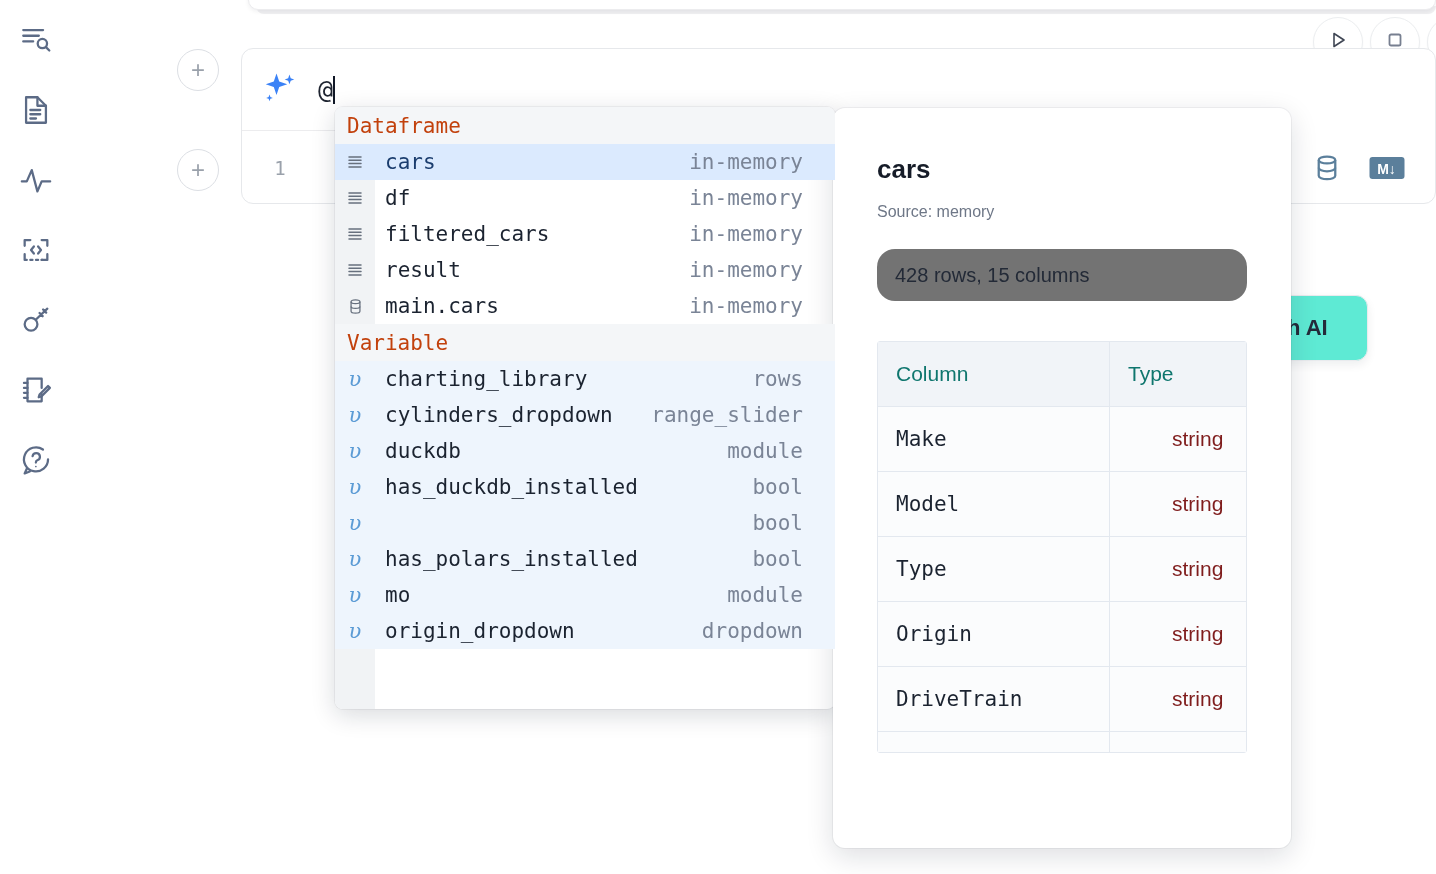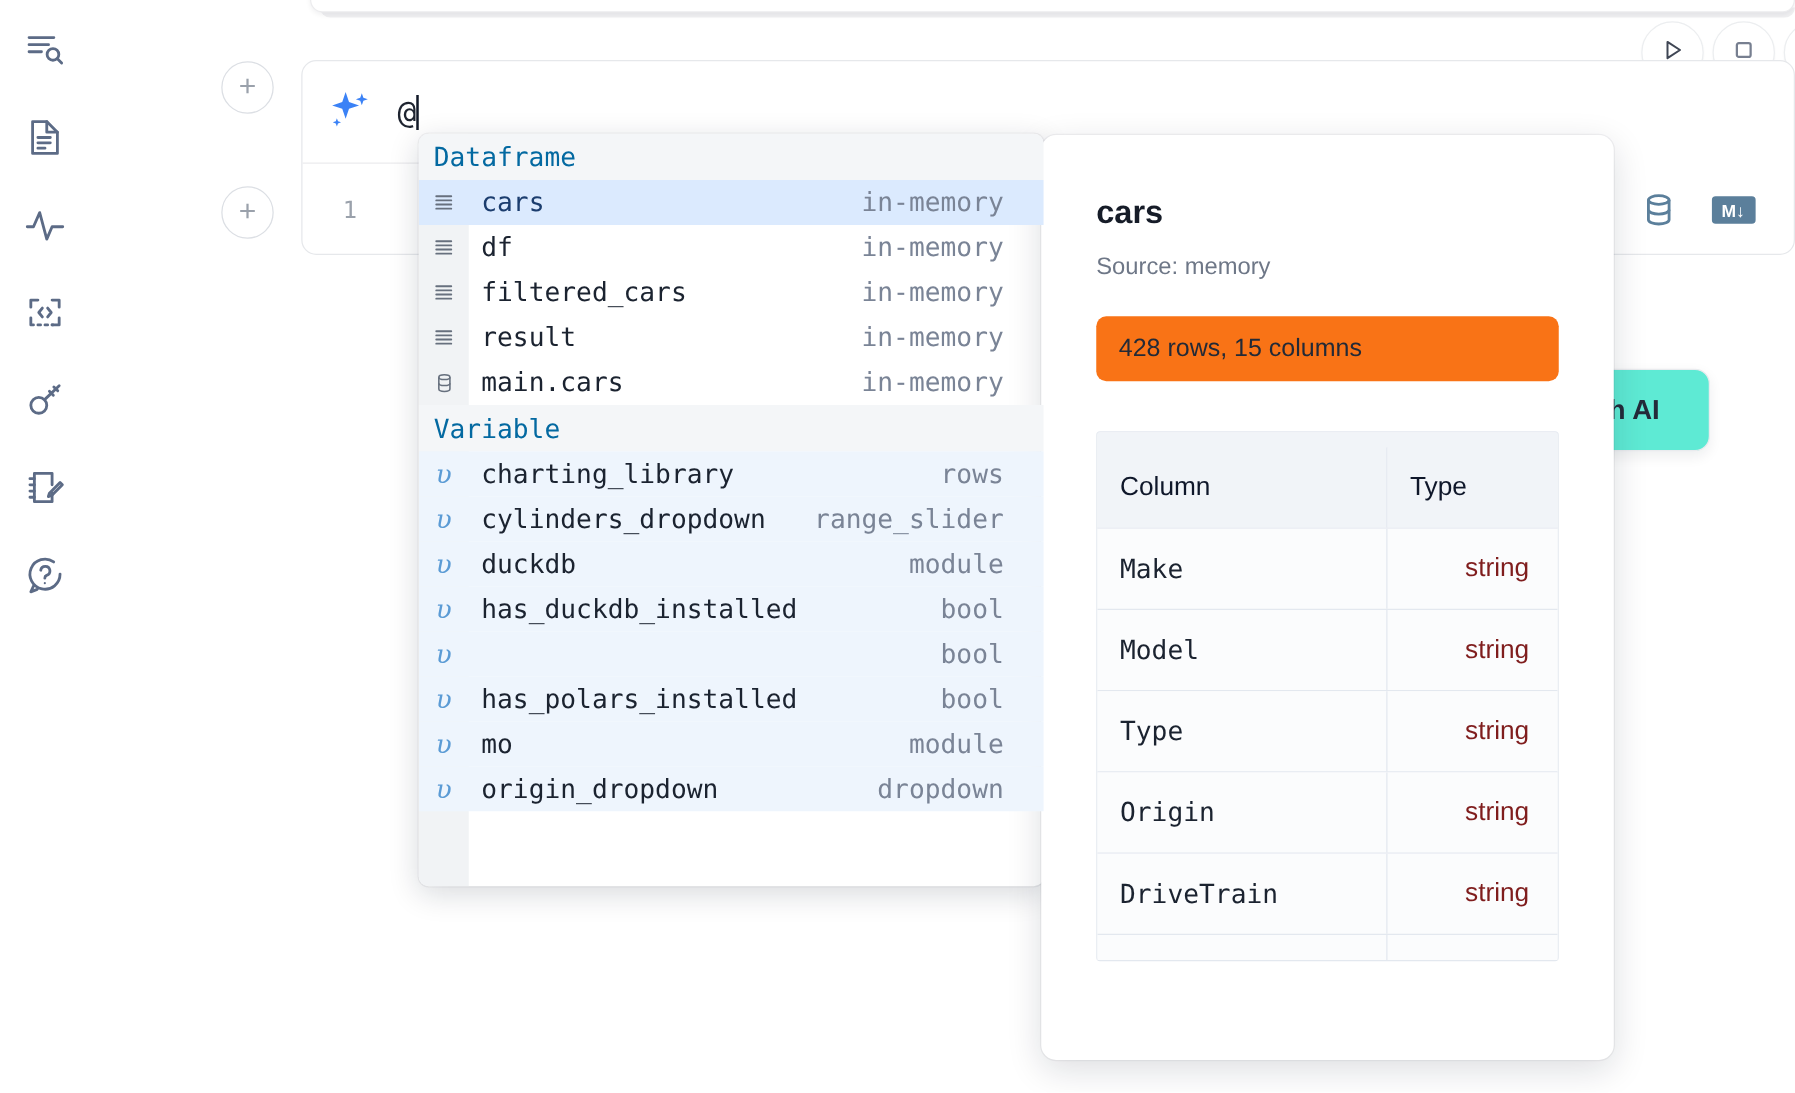--- a/index.html
+++ b/index.html
@@ -141,21 +141,21 @@
   }
   .ac-gutter {
     position: absolute; left: 0; top: 0; width: 40px; height: 602px;
     background: #f1f3f5;
   }
   .ac-inner { position: relative; z-index: 2; }
   .ac-group {
     height: 37px; display: flex; align-items: center;
     padding-left: 12px;
     background: #f4f6f8;
-    font-size: 21px; color: #0369a1;
+    font-size: 21px; color: #c2410c;
   }
   .ac-item {
     height: 36px; display: flex; align-items: center;
     font-size: 21px; color: #1b2330;
     position: relative;
   }
   .ac-item.sel { background: #dbeafe; }
   .ac-item.sel .ac-name { color: #1b3d6e; }
   .ac-ico {
     width: 40px; min-width: 40px; display: flex;
@@ -174,33 +174,33 @@
   
   .preview {
     position: absolute; left: 833px; top: 108px;
     width: 458px; height: 740px;
     background: #ffffff; border-radius: 12px;
     box-shadow: 0 8px 28px rgba(15,23,42,.14), 0 0 0 1px rgba(15,23,42,.05);
     overflow: hidden;
   }
   .pv-pad { padding: 46px 44px 0 44px; }
   .pv-title { font-size: 26px; font-weight: 700; color: #161c28; }
-  .pv-source { margin-top: 18px; font-size: 19px; color: #6e7787; }
+  .pv-source { margin-top: 18px; font-size: 16px; color: #6e7787; }
   .pv-stat {
-    margin-top: 28px; height: 52px; border-radius: 8px;
-    background: #f97316; display: flex; align-items: center;
+    margin-top: 28px; height: 52px; border-radius: 18px;
+    background: #737373; display: flex; align-items: center;
     padding-left: 18px; font-size: 20px; color: #232a37;
   }
   .pv-table { margin-top: 40px; border: 1px solid #e3e8ef; border-radius: 3px; }
   .pv-tr { display: flex; border-bottom: 1px solid #e3e8ef; }
   .pv-tr:last-child { border-bottom: none; }
   .pv-th, .pv-td {
     padding: 20px 18px; font-size: 21px;
   }
-  .pv-th { background: #f1f4f8; color: #0f172a; font-weight: 400; margin-top: 12px; }
+  .pv-th { background: #f1f4f8; color: #0f766e; font-weight: 400; }
   .pv-tr.head { background: #f1f4f8; }
   .pv-c1 { width: 232px; border-right: 1px solid #e3e8ef; }
   .pv-c2 { flex: 1; }
   .pv-td.col { font-family: "DejaVu Sans Mono", monospace; color: #1b2330; }
   .pv-td.typ { color: #7f1d1d; }
   .pv-tr.body { background: #fbfcfd; gap: 44px; }
   .pv-tr.partial { height: 20px; overflow: hidden; }
   .pv-tr.partial .pv-td { padding: 0; height: 20px; }
 </style>
 </head>

